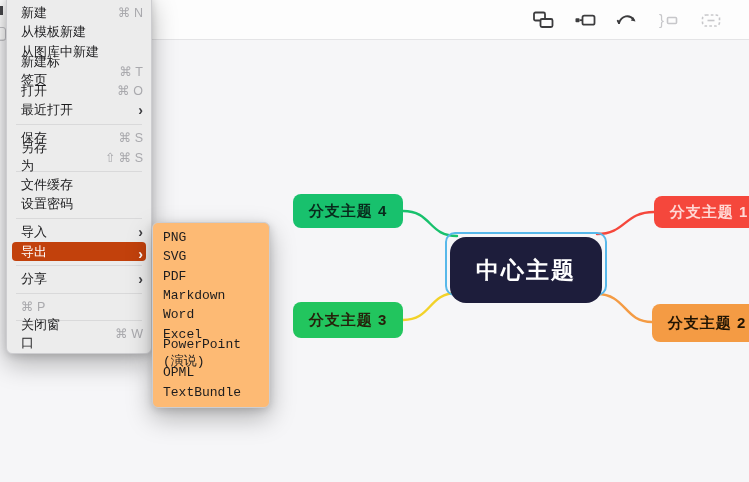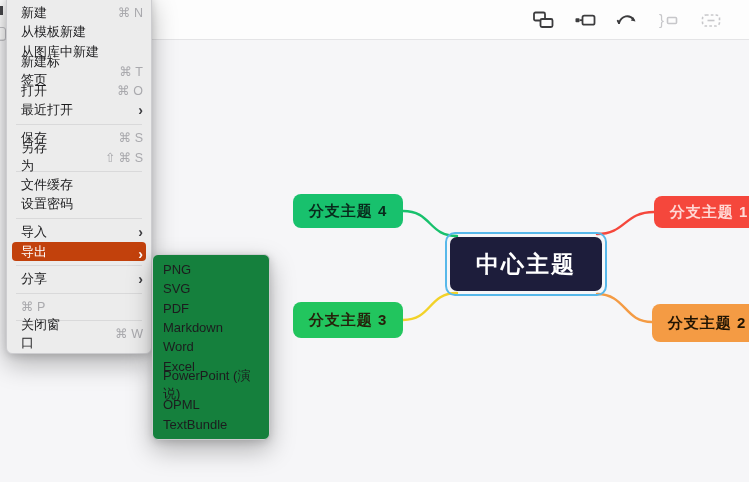--- a/index.html
+++ b/index.html
@@ -32,22 +32,22 @@
   }
   .b1{left:654px;top:196px;width:110px;height:32px;background:#f5473c;color:#ffd9d6}
   .b2{left:652px;top:304px;width:110px;height:38px;background:#f49b44;color:#201403}
   .b3{left:293px;top:302px;width:110px;height:36px;background:#22c55e;color:#26210a}
   .b4{left:293px;top:194px;width:110px;height:34px;background:#18c16d;color:#082a1c}
   .central-sel{
     position:absolute;left:445px;top:232px;width:162px;height:64px;
     border:2px solid #57b8ea;border-radius:10px;box-sizing:border-box;z-index:2;
   }
   .central{
-    position:absolute;left:450px;top:237px;width:152px;height:54px;
-    background:#1d1d3b;border-radius:7px;z-index:2;
+    position:absolute;left:450px;top:237px;width:152px;height:66px;
+    background:#1d1d3b;border-radius:16px;z-index:2;
     color:#ffffff;font-size:23px;font-weight:600;letter-spacing:2px;
     display:flex;align-items:center;justify-content:center;
   }
 
   
   .menu{
     position:absolute;left:6px;top:-6px;width:146px;z-index:10;
     background:#ececec;border:1px solid #cdcdd0;border-radius:5px 5px 6px 6px;
     box-shadow:0 10px 26px rgba(0,0,0,.28), 0 2px 8px rgba(0,0,0,.15);
     box-sizing:border-box;padding:8px 0 9px 0;
@@ -61,24 +61,24 @@
   .marrow{color:#3d3d40;font-size:14px;font-weight:700;line-height:1}
   .mrow.hl{
     background:#c2410c;border-radius:4px;margin:0 5px;
     padding:0 3px 0 9px;color:#ffffff;align-items:flex-end;
   }
   .mrow.hl .marrow{color:#ffffff}
   .msep{height:1px;background:#d9d9da;margin:4px 9px 3px 9px}
 
   
   .submenu{
-    position:absolute;left:152px;top:254px;width:118px;z-index:11;
-    background:#15803d;border:1px solid #cdcdd0;border-radius:6px;
+    position:absolute;left:152px;top:222px;width:118px;z-index:11;
+    background:#fdba74;border:1px solid #cdcdd0;border-radius:6px;
     box-shadow:0 10px 26px rgba(0,0,0,.28), 0 2px 8px rgba(0,0,0,.15);
-    box-sizing:border-box;padding:5px 0 5px 0;
+    box-sizing:border-box;padding:5px 0 5px 0;font-family:Liberation Mono, monospace;
   }
   .srow{height:19.3px;display:flex;align-items:center;padding:0 10px;font-size:13px;color:#1c1c1e}
 </style>
 </head>
 <body>
 
 <div class="toolbar">
   <div class="tbtn">
     <svg width="24" height="24" viewBox="0 0 24 24">
       <rect x="3" y="4.5" width="11" height="8" rx="1.5" fill="none" stroke="#3c3c3e" stroke-width="1.8"></rect>

